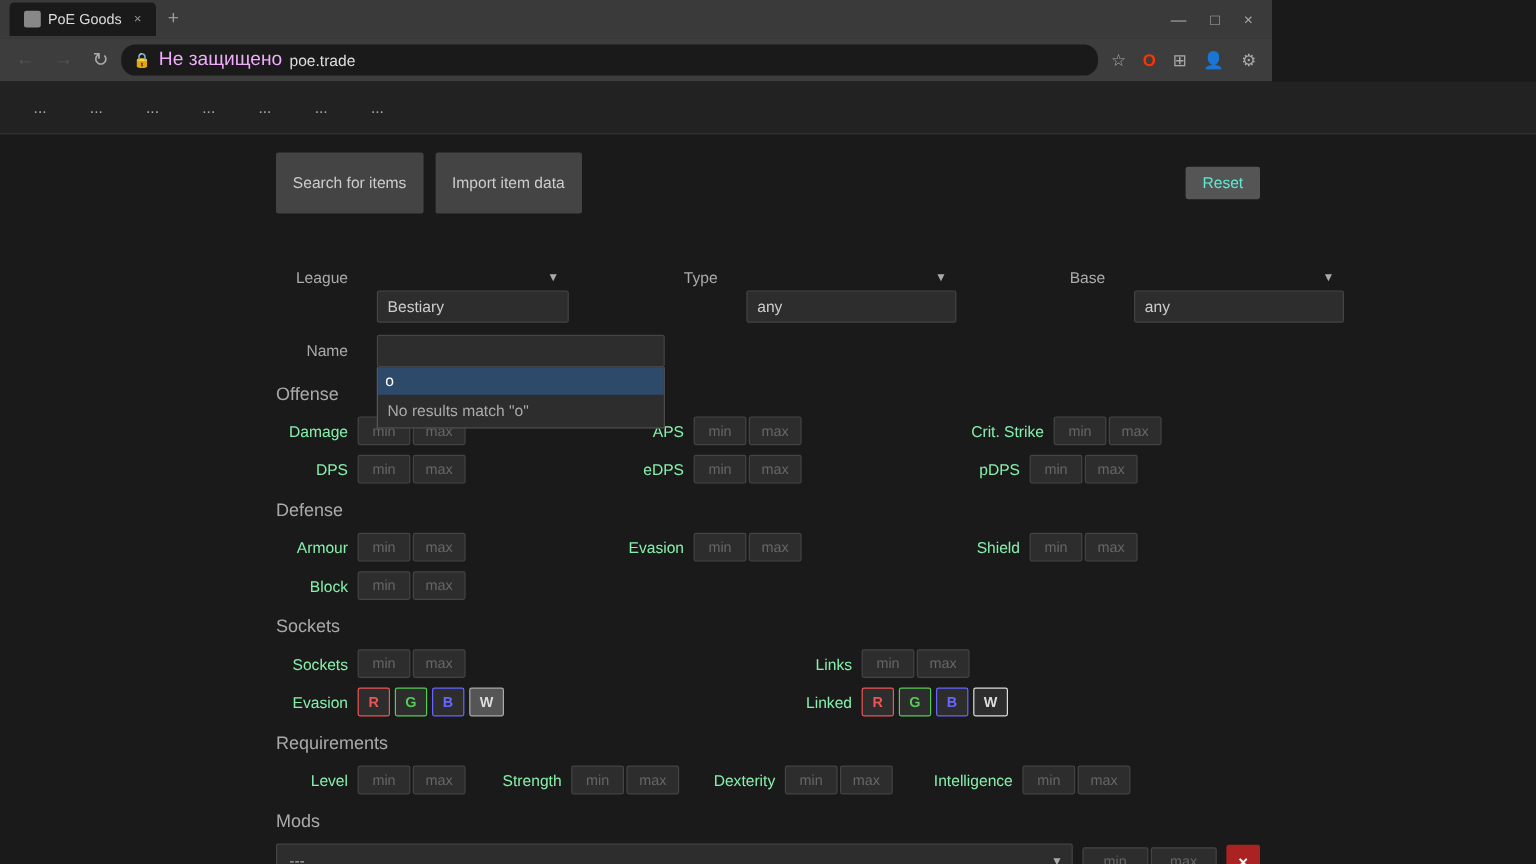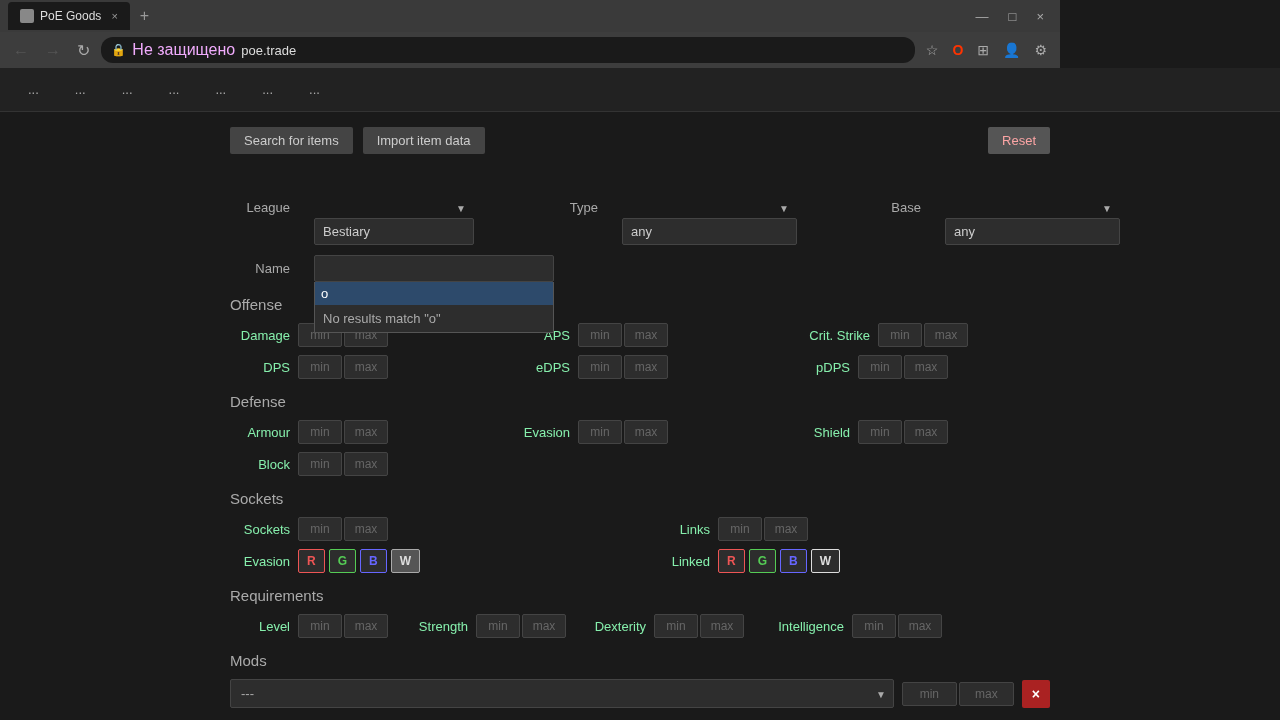--- a/index.html
+++ b/index.html
@@ -127,28 +127,28 @@
     .action-buttons {
       display: flex;
       align-items: center;
       gap: 10px;
       margin-bottom: 16px;
     }
     .btn-action {
       background: #444;
       color: #ccc;
       border: none;
-      padding: 6px 14px;
+      padding: 18px 14px;
       cursor: pointer;
       border-radius: 2px;
       font-size: 13px;
     }
     .btn-reset {
       background: #555;
-      color: #fca5a5;
+      color: #5eead4;
       border: none;
       padding: 6px 14px;
       cursor: pointer;
       border-radius: 2px;
       font-size: 13px;
       margin-left: auto;
     }
 
     
     .form-row {

